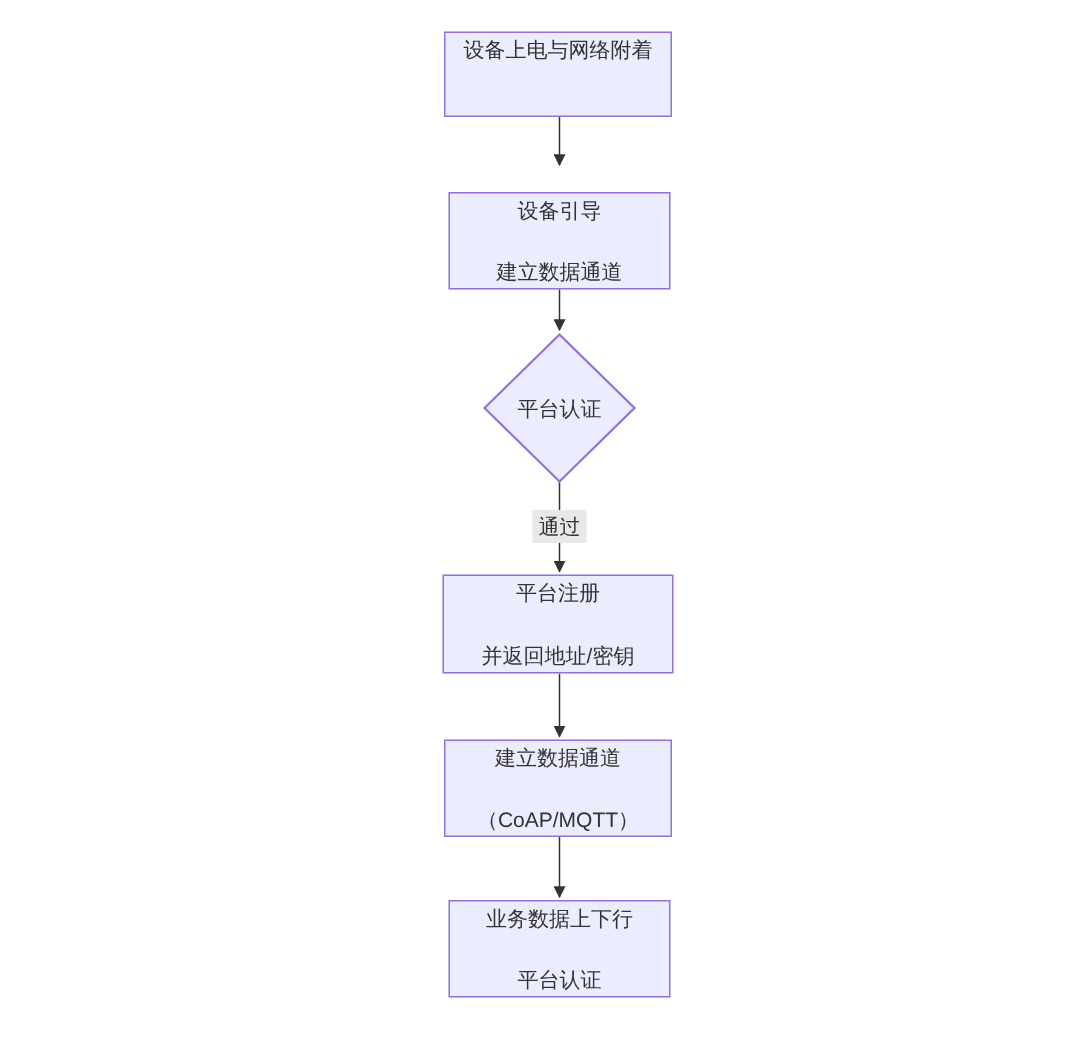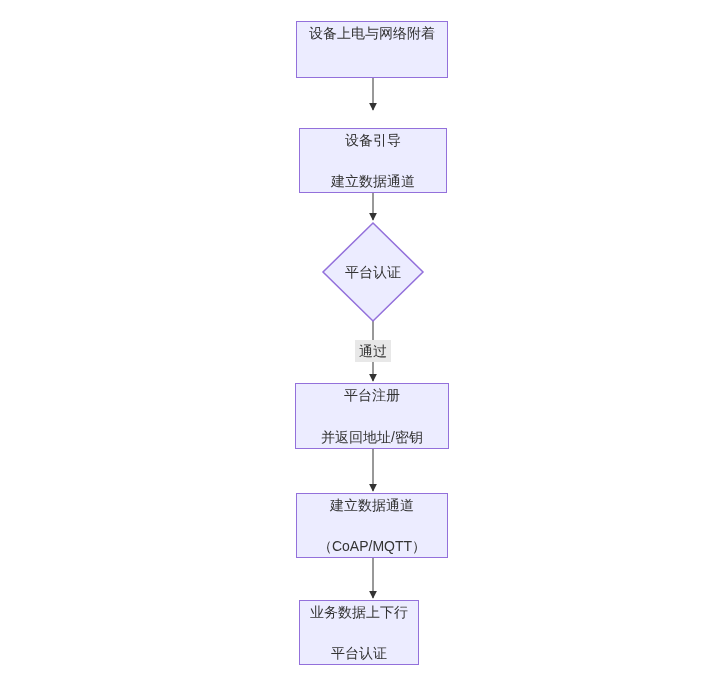--- a/index.html
+++ b/index.html
@@ -110,18 +110,18 @@
   <div class="node" style="left:295px; top:383px; width:154px; height:66px;">
     <span class="line">平台注册</span>
     <span class="line">并返回地址/密钥</span>
   </div>
 
   <div class="node" style="left:296px; top:493px; width:152px; height:65px;">
     <span class="line">建立数据通道</span>
     <span class="line">（CoAP/MQTT）</span>
   </div>
 
-  <div class="node" style="left:299px; top:600px; width:120px; height:65px;">
+  <div class="node" style="left:299px; top:600px; width:148px; height:65px;">
     <span class="line">业务数据上下行</span>
     <span class="line">平台认证</span>
   </div>
 
 </div>
 
 </body></html>

